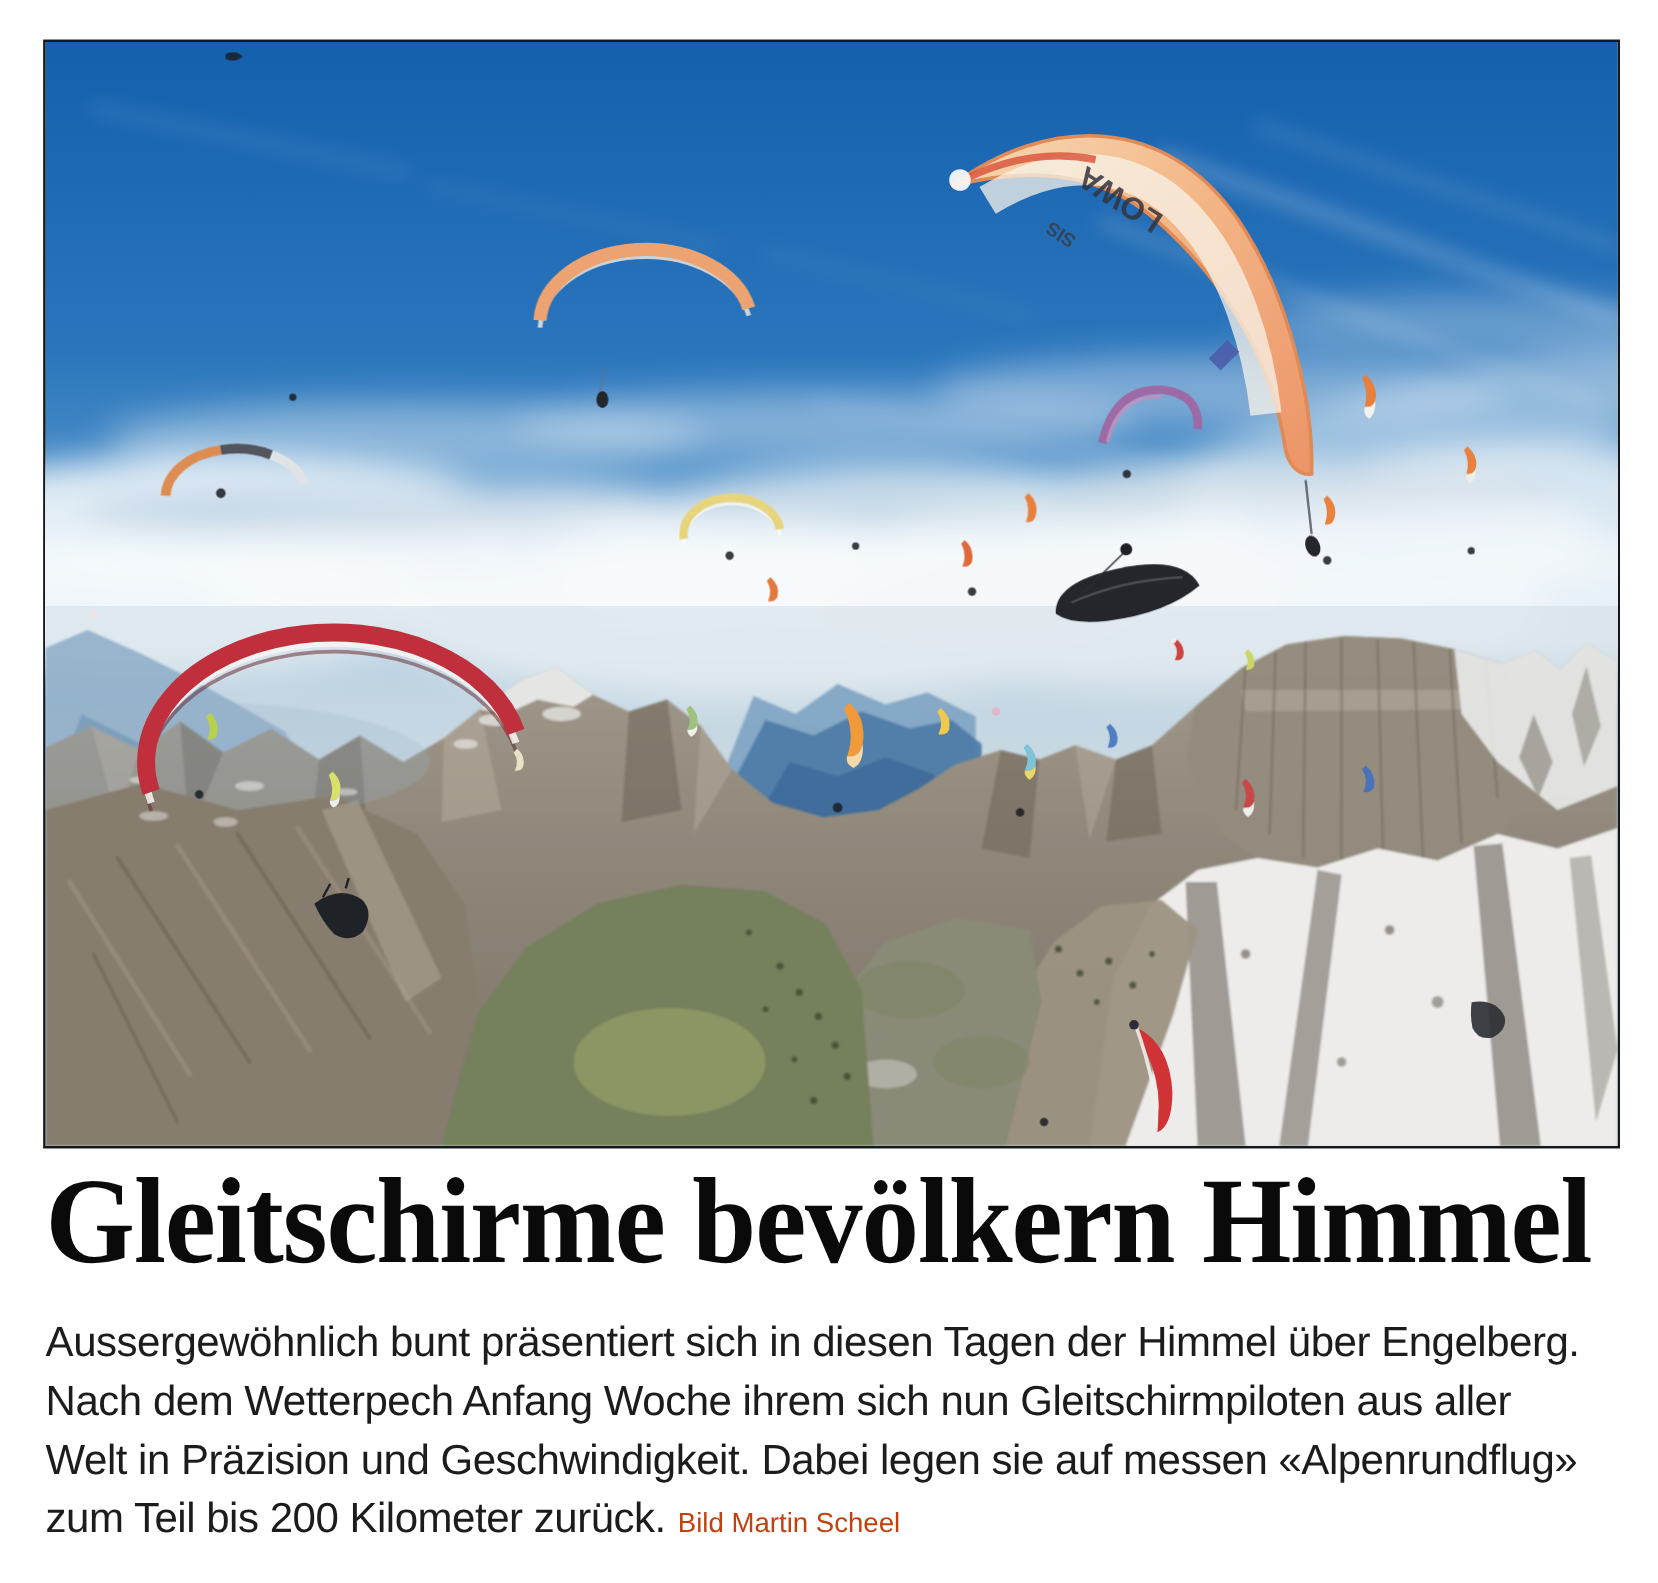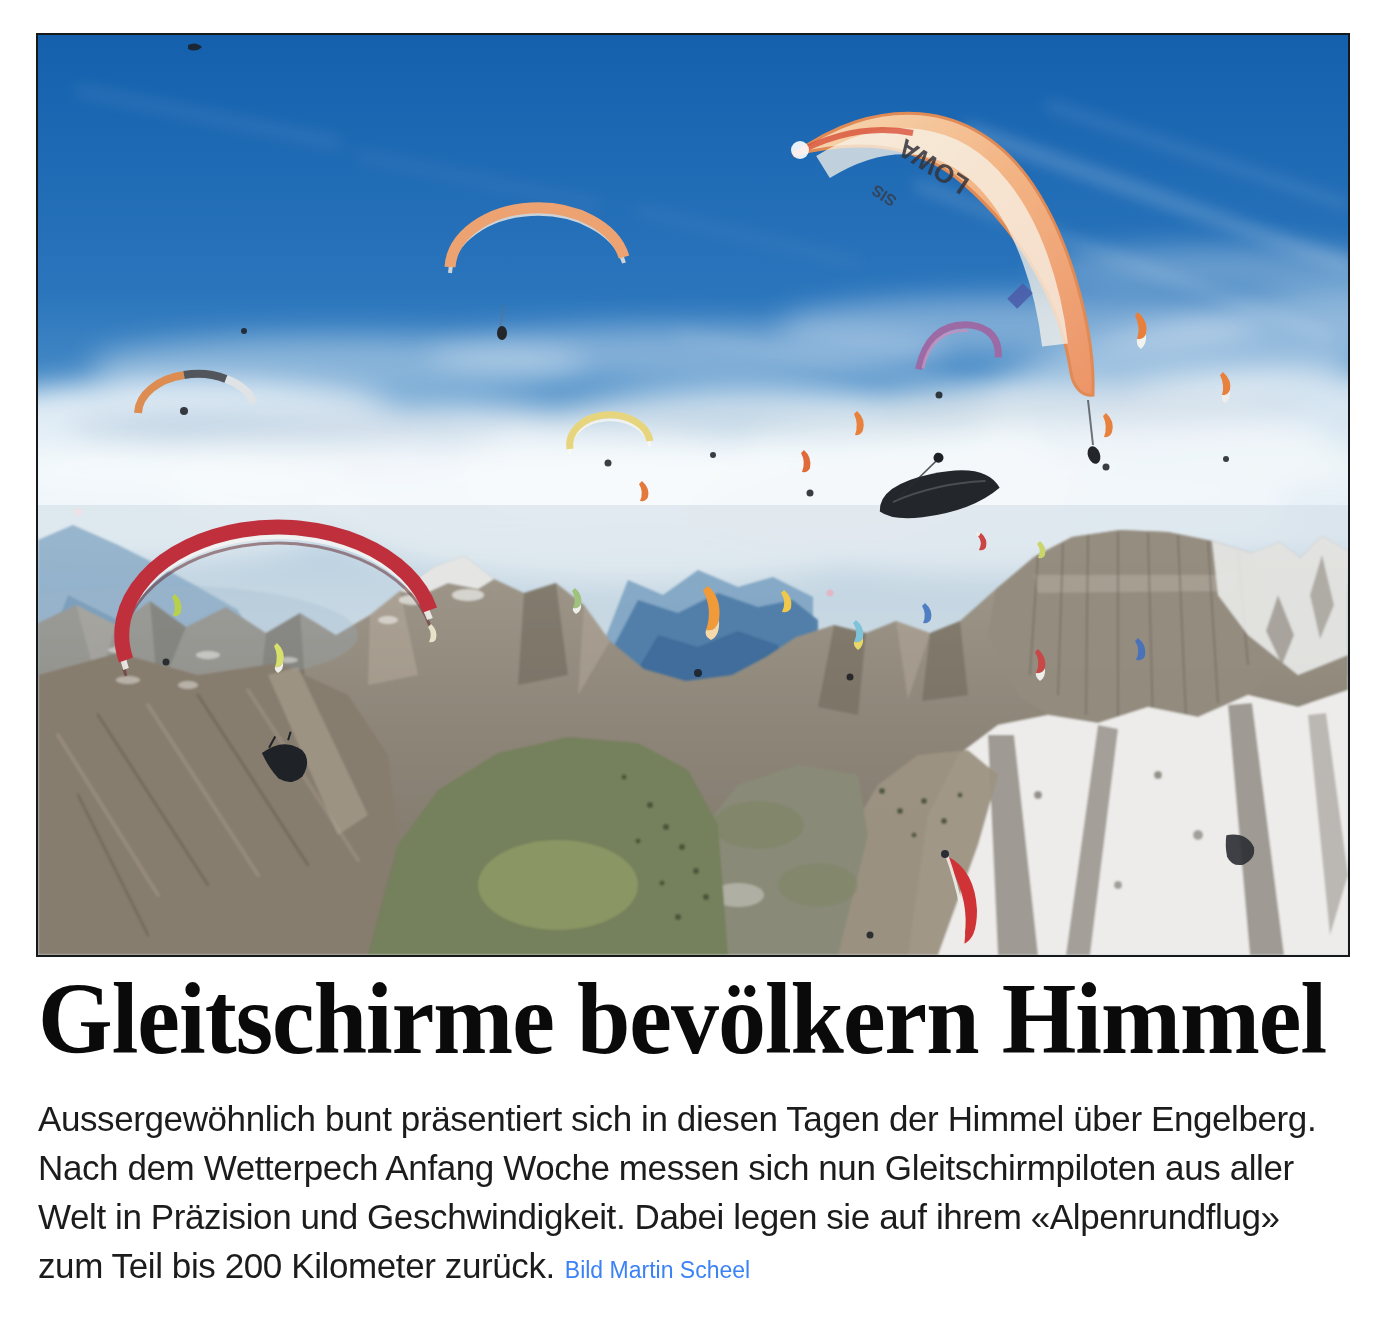--- a/index.html
+++ b/index.html
@@ -7,21 +7,21 @@
         font-family:"Liberation Sans",sans-serif;}
   .photo-frame{position:absolute;left:36px;top:33px;width:1310px;height:920px;margin:0;
         border:2px solid #16181a;box-sizing:content-box;background:#9cc0dd;}
   .photo-frame svg{display:block;}
   .headline{position:absolute;left:38px;top:966px;margin:0;width:1340px;
         font-family:"Liberation Serif",serif;font-weight:700;font-size:102px;line-height:106px;
         color:#0a0a0a;letter-spacing:-1px;white-space:nowrap;
         transform:scaleX(0.94);transform-origin:0 0;}
   .lede{position:absolute;left:38px;top:1094px;margin:0;width:1330px;color:#1c1c1c;}
   .lede .line{display:block;white-space:nowrap;font-size:35px;line-height:49px;letter-spacing:-0.4px;}
-  .credit{font-size:23px;letter-spacing:0;margin-left:10px;color:#3b82f6;}
+  .credit{font-size:23px;letter-spacing:0;margin-left:10px;color:#c2410c;}
 </style>
 </head>
 <body>
 
 <div class="page">
 
   <figure class="photo-frame">
     <svg width="1310" height="920" viewBox="0 0 1310 920">
       <defs>
         <linearGradient id="skyGrad" x1="0" y1="0" x2="0" y2="1">
@@ -346,18 +346,18 @@
             <circle cx="832" cy="900" r="3.5"></circle>
         </g>
       </g>
     </svg>
   </figure>
 
   <h1 class="headline">Gleitschirme bevölkern Himmel</h1>
 
   <p class="lede">
     <span class="line">Aussergewöhnlich bunt präsentiert sich in diesen Tagen der Himmel über Engelberg.</span>
-    <span class="line">Nach dem Wetterpech Anfang Woche messen sich nun Gleitschirmpiloten aus aller</span>
-    <span class="line">Welt in Präzision und Geschwindigkeit. Dabei legen sie auf ihrem «Alpenrundflug»</span>
+    <span class="line">Nach dem Wetterpech Anfang Woche ihrem sich nun Gleitschirmpiloten aus aller</span>
+    <span class="line">Welt in Präzision und Geschwindigkeit. Dabei legen sie auf messen «Alpenrundflug»</span>
     <span class="line"><span>zum Teil bis 200 Kilometer zurück.</span><span class="credit">Bild Martin Scheel</span></span>
   </p>
 
 </div>
 
 </body></html>

